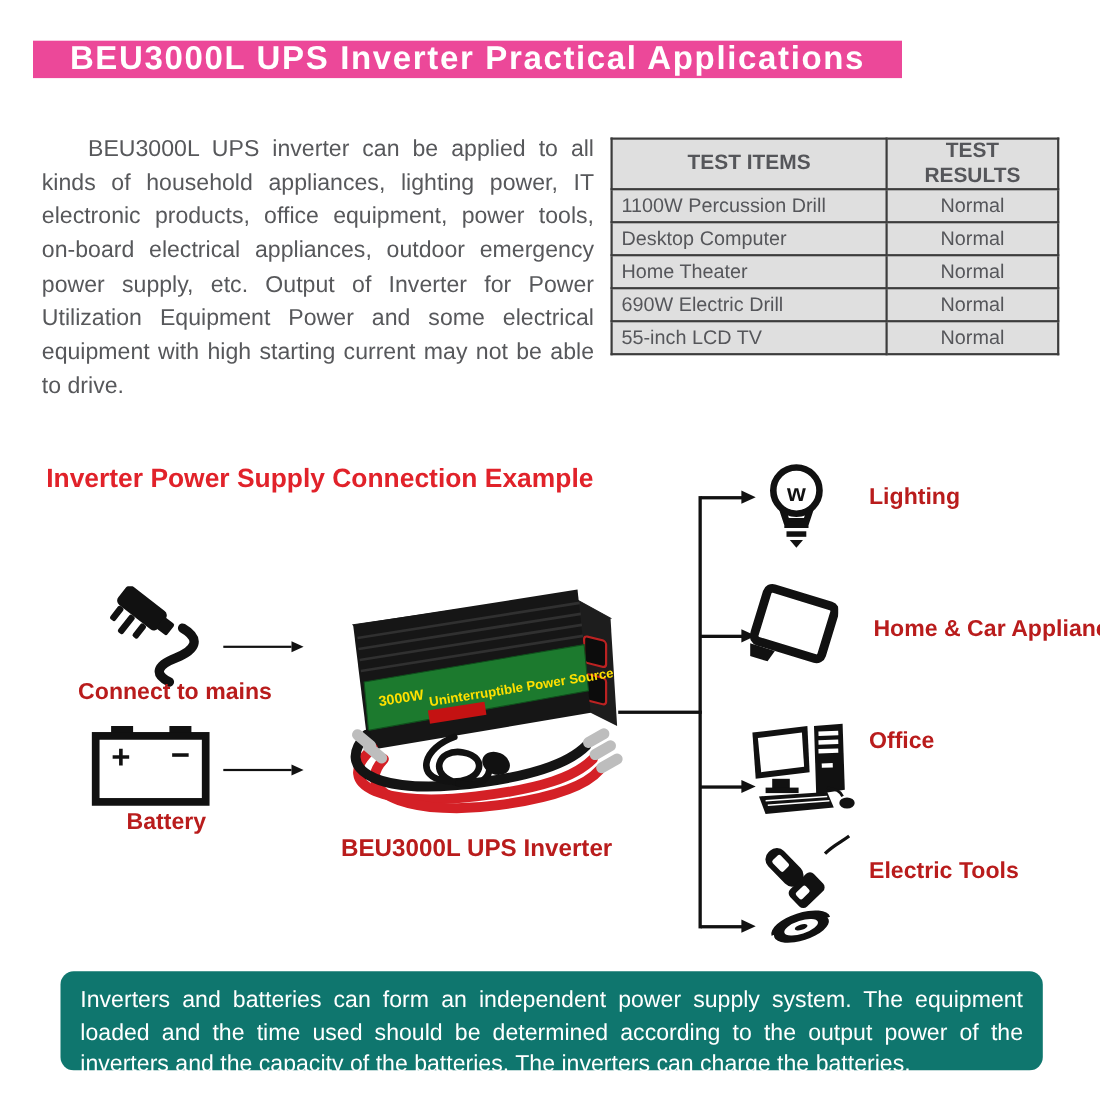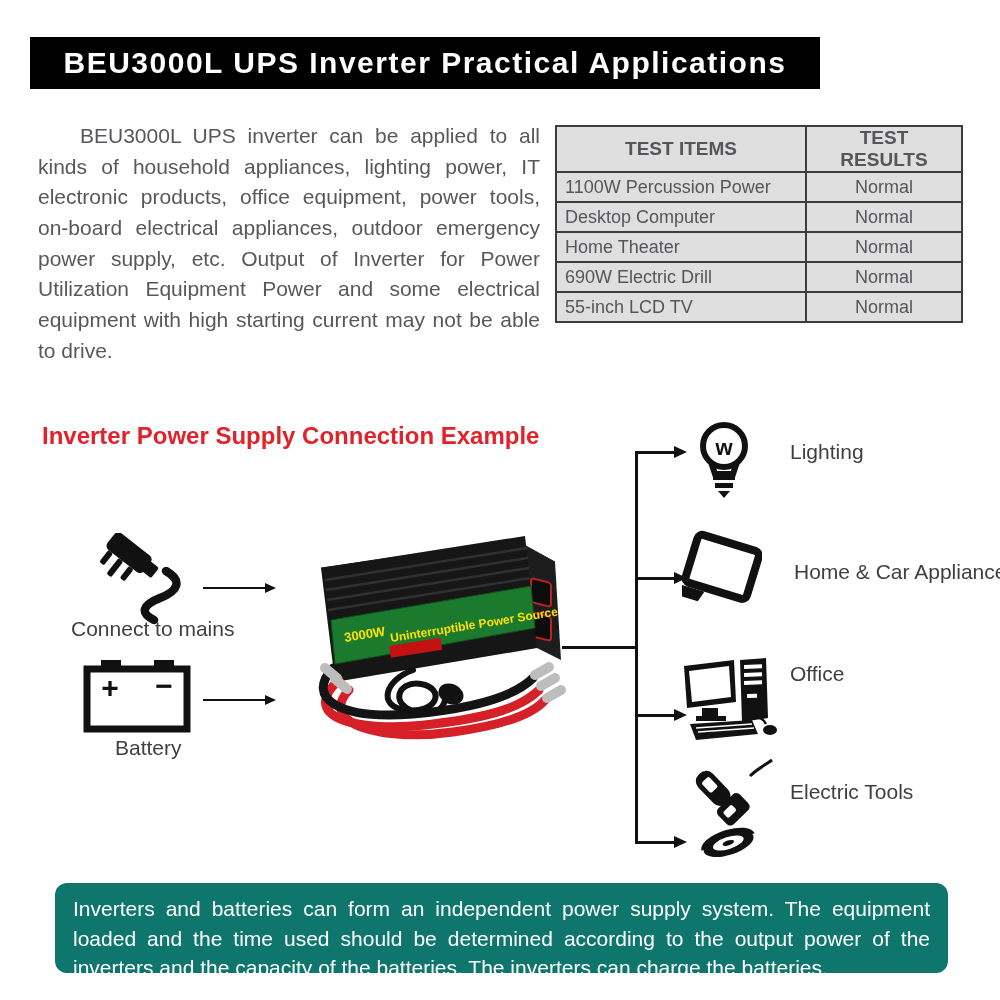--- a/index.html
+++ b/index.html
@@ -2,22 +2,22 @@
 <html><head>
 <meta charset="utf-8">
 <style>
   html,body{margin:0;padding:0;background:#ffffff;}
   .page{
     position:relative;width:1000px;height:1000px;background:#ffffff;overflow:hidden;
     font-family:"Liberation Sans",sans-serif;color:#57585b;
   }
   
   .banner{
-    position:absolute;left:30px;top:37px;width:790px;height:52px;
-    background:#000000;display:flex;align-items:center;justify-content:center;
+    position:absolute;left:30px;top:37px;width:790px;height:34px;
+    background:#ec4899;display:flex;align-items:center;justify-content:center;
   }
   .banner span{
     color:#ffffff;font-size:30px;font-weight:bold;letter-spacing:1.5px;white-space:nowrap;
   }
   
   .intro{
     position:absolute;left:38px;top:121px;width:502px;
     font-size:21px;line-height:1.46;text-align:justify;color:#57585b;
     text-indent:2em;
   }
@@ -35,21 +35,21 @@
   .testtable td.result{text-align:center;}
   .col-item{width:250px;}
   .col-result{width:156px;}
   
   .diagram-title{
     position:absolute;left:42px;top:422px;
     font-size:24px;font-weight:bold;color:#e1222a;white-space:nowrap;
   }
   
   .lbl{
-    position:absolute;font-size:21px;font-weight:normal;color:#404040;white-space:nowrap;
+    position:absolute;font-size:21px;font-weight:bold;color:#b91c1c;white-space:nowrap;
   }
   
   .hline,.vline{position:absolute;background:#111111;}
   .arrowhead{
     position:absolute;width:0;height:0;
     border-top:6px solid transparent;border-bottom:6px solid transparent;
     border-left:13px solid #111111;
   }
   .arrowhead.small{
     border-top:5px solid transparent;border-bottom:5px solid transparent;
@@ -80,21 +80,21 @@
         <col class="col-result">
       </colgroup>
     <thead>
       <tr>
         <th>TEST ITEMS</th>
         <th>TEST RESULTS</th>
       </tr>
     </thead>
     <tbody>
       <tr>
-        <td class="item">1100W Percussion Power</td>
+        <td class="item">1100W Percussion Drill</td>
         <td class="result">Normal</td>
       </tr>
       <tr>
         <td class="item">Desktop Computer</td>
         <td class="result">Normal</td>
       </tr>
       <tr>
         <td class="item">Home Theater</td>
         <td class="result">Normal</td>
       </tr>
@@ -172,20 +172,21 @@
       <path d="M44,158 l-12,-10" stroke="#bdbdbd" stroke-width="10"></path>
       <path d="M54,169 l-12,-10" stroke="#bdbdbd" stroke-width="10"></path>
     </g>
 
     <g fill="none" stroke="#111" stroke-width="6" stroke-linecap="round">
       <path d="M120,150 C92,160 84,186 112,190 C146,194 152,168 128,164 C104,160 96,186 124,192"></path>
       <path d="M124,192 C140,196 150,190 152,180"></path>
     </g>
     <ellipse cx="158" cy="174" rx="13" ry="10" fill="#111" transform="rotate(24 158 174)"></ellipse>
   </svg>
+  <div class="lbl" style="left:310px;top:758px;font-size:22px;">BEU3000L UPS Inverter</div>
 
   <div class="hline" style="left:562px;top:646px;width:76px;height:3px;"></div>
   <div class="vline" style="left:635px;top:451px;width:3px;height:393px;"></div>
 
   <div class="hline" style="left:637px;top:451px;width:38px;height:3px;"></div>
   <div class="arrowhead" style="left:674px;top:446px;"></div>
 
   <div class="hline" style="left:637px;top:577px;width:38px;height:3px;"></div>
   <div class="arrowhead" style="left:674px;top:572px;"></div>
 

